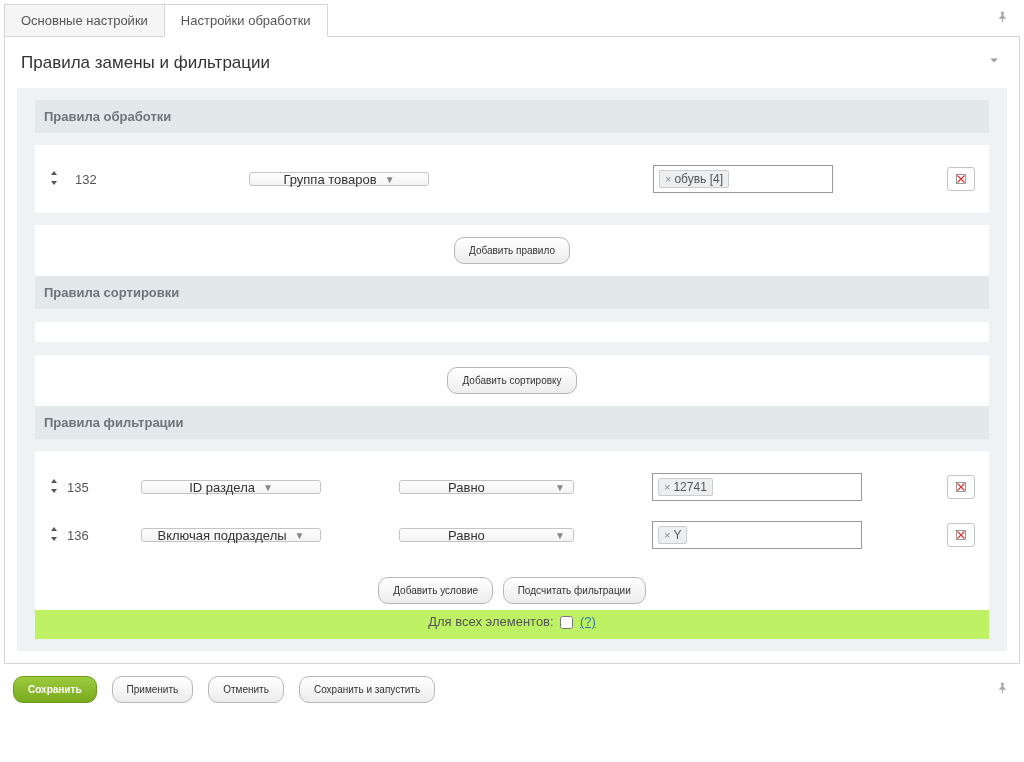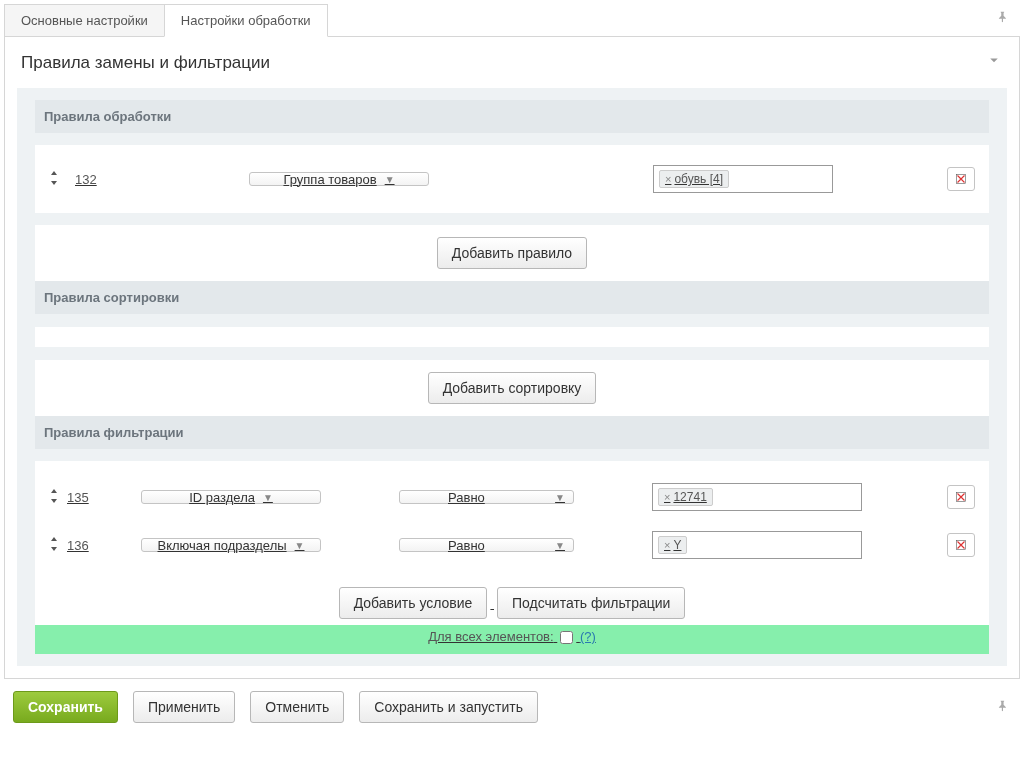--- a/index.html
+++ b/index.html
@@ -11,44 +11,44 @@
 .pin-icon { margin-left: auto; padding: 6px 10px; color: #aaa; cursor: pointer; font-size: 14px; }
 
 .panel { border: 1px solid #d6d6d6; border-top: none; background: #fff; }
 .panel-header { display: flex; align-items: center; padding: 14px 16px; font-size: 17px; color: #333; }
 .collapse-icon { margin-left: auto; color: #999; cursor: pointer; }
 
 .content-area { background: #eef2f4; margin: 0 12px 12px 12px; padding: 12px 0; }
 .inner-wrap { padding: 0 18px; }
 
 .section-title { background: #e3e8eb; color: #6c757d; font-weight: bold; text-align: left; padding: 9px; font-size: 13px; margin: 0; }
-.section-body { background: #fff; padding: 0; text-decoration: underline; }
+.section-body { background: #fff; padding: 0; }
 
 .rule-row { display: flex; align-items: center; padding: 20px 14px; gap: 12px; }
 .drag-handle { color: #555; font-size: 12px; cursor: move; margin-right: 4px; }
 .row-id { color: #555; min-width: 30px; }
 
 .select-like { display: inline-flex; align-items: center; justify-content: center; border: 1px solid #c4c4c4; border-radius: 3px; background: linear-gradient(#fff, #f3f3f3); padding: 5px 8px; color: #333; cursor: pointer; position: relative; height: 14px; }
 .select-like .caret { margin-left: 8px; color: #888; font-size: 10px; }
 .select-w1 { width: 180px; justify-content: center; }
 .select-w2 { width: 175px; justify-content: space-between; padding-left: 48px; }
 .spacer-wide { width: 200px; }
 
 .token-input { display: inline-flex; align-items: center; border: 1px solid #999; background: #fff; padding: 3px 5px; min-width: 180px; height: 28px; }
 .token { display: inline-flex; align-items: center; background: #eceeef; border: 1px solid #ccc; border-radius: 2px; padding: 1px 5px; font-size: 12px; color: #555; }
 .token .x { color: #888; margin-right: 3px; font-size: 11px; }
 
 .delete-btn { margin-left: auto; border: 1px solid #c4c4c4; border-radius: 3px; background: #fff; width: 28px; height: 24px; display: flex; align-items: center; justify-content: center; cursor: pointer; }
 .delete-btn svg { width: 14px; height: 14px; }
 
 .btn-belt { background: #fff; text-align: center; padding: 12px 0; }
-.btn { display: inline-block; border: 1px solid #b7b7b7; border-radius: 3px; background: linear-gradient(#ffffff, #ececec); padding: 7px 14px; color: #333; cursor: pointer; font-size: 14px; margin: 0 3px; }
+.btn { display: inline-block; border: 1px solid #b7b7b7; border-radius: 10px; background: linear-gradient(#ffffff, #ececec); padding: 7px 14px; color: #333; cursor: pointer; font-size: 10px; margin: 0 3px; }
 .btn-primary { background: linear-gradient(#9dcb3e, #78aa1e); color: #fff; border-color: #6d9a1a; font-weight: bold; }
 
-.for-all { text-align: center; color: #555; padding: 4px 0 10px 0; font-size: 13px; background: #86efac; }
+.for-all { text-align: center; color: #555; padding: 4px 0 10px 0; font-size: 13px; background: #bef264; }
 .for-all a { color: #2a7ab0; text-decoration: underline; }
 
 .filter-row { display: flex; align-items: center; padding: 10px 14px; gap: 4px; background: #fff; }
 .filter-row .row-id { min-width: 26px; }
 .filter-input { width: 210px; }
 
 .footer { display: flex; align-items: center; gap: 9px; padding: 12px 6px 4px 6px; }
 .footer .pin-icon { padding: 4px; }
 
 .blank-row { background: #fff; height: 22px; border-top: 1px solid #eef2f4; border-bottom: 1px solid #eef2f4; }

